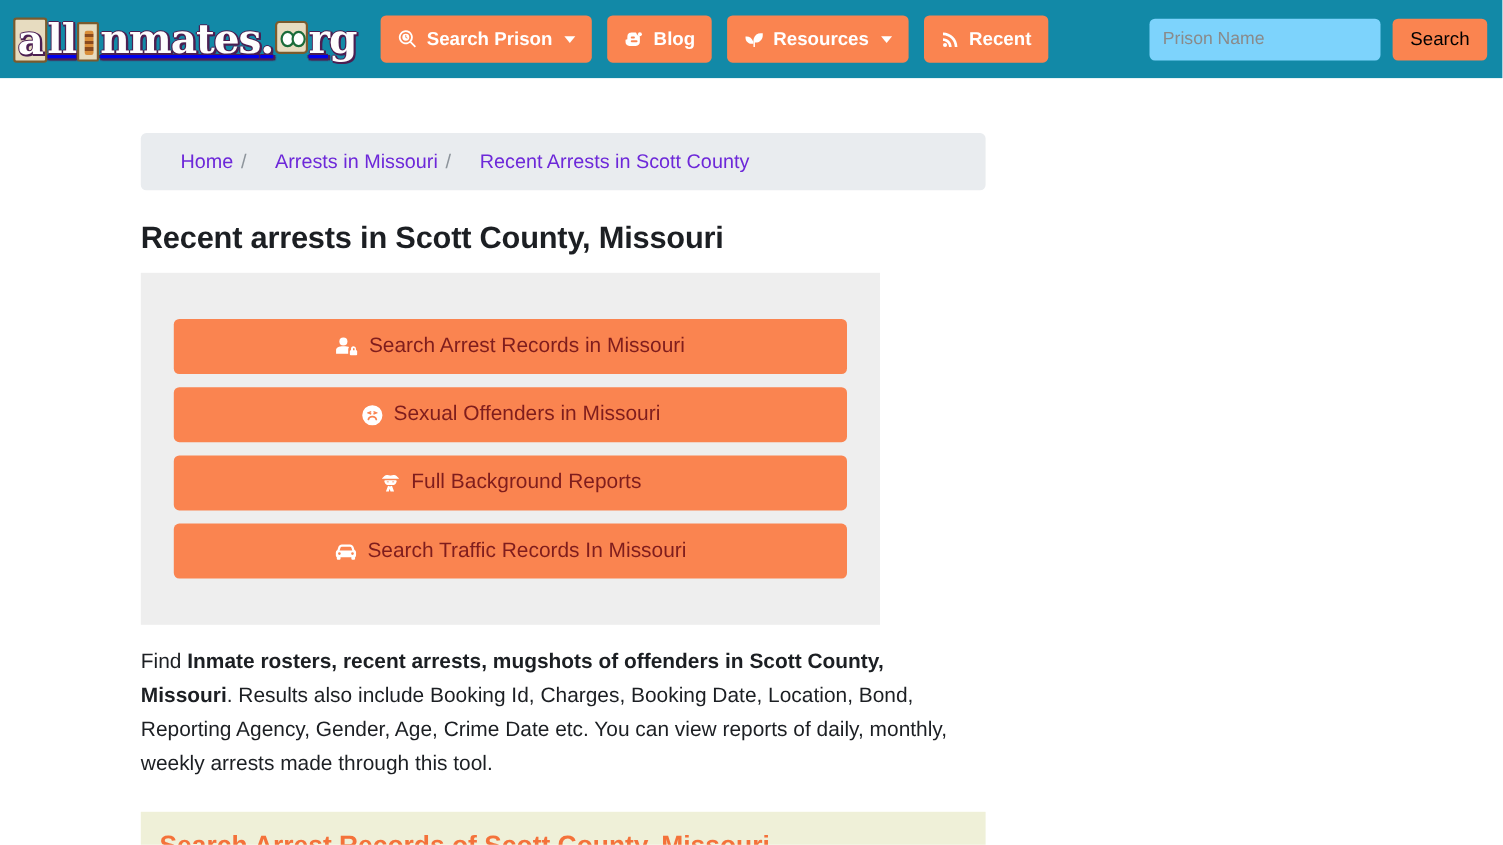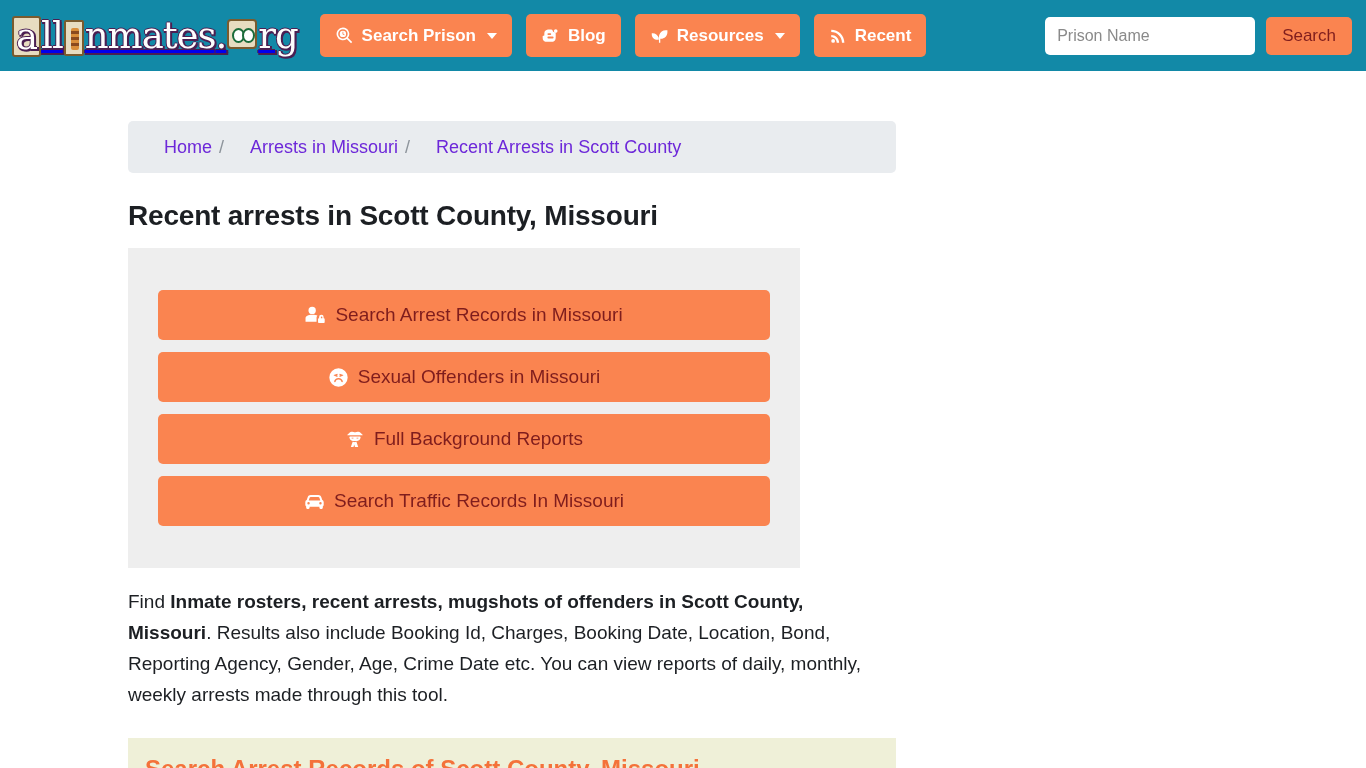--- a/index.html
+++ b/index.html
@@ -27,21 +27,21 @@
   .logo {
     display: flex;
     align-items: center;
     height: 44px;
     margin-right: 22px;
     user-select: none;
     white-space: nowrap;
   }
   .logo-text {
     font-family: "DejaVu Serif", serif;
-    font-weight: normal;
+    font-weight: bold;
     font-size: 37px;
     letter-spacing: -1px;
     color: #fdfdfd;
     text-shadow:
       2px 0 0 #4b1f52, -1px 0 0 #4b1f52,
       0 2px 0 #4b1f52, 0 -1px 0 #4b1f52,
       2px 2px 0 #4b1f52;
     line-height: 1;
     position: relative;
   }
@@ -146,31 +146,31 @@
     align-items: center;
   }
   .search-input {
     width: 210px;
     height: 38px;
     border: none;
     border-radius: 5px;
     padding: 0 12px;
     font-size: 16px;
     color: #333;
-    background: #ffffff;
+    background: #7dd3fc;
     outline: none;
     font-family: "Liberation Sans", sans-serif;
   }
   .search-input::placeholder { color: #8a8a8a; }
   .search-btn {
     margin-left: 11px;
     background: #fa8450;
     border: none;
     border-radius: 5px;
-    color: #7f1d1d;
+    color: #000000;
     height: 38px;
     padding: 0 16px;
     font-size: 17px;
     cursor: pointer;
     font-family: "Liberation Sans", sans-serif;
   }
 
   
   .page {
     padding-top: 50px;

